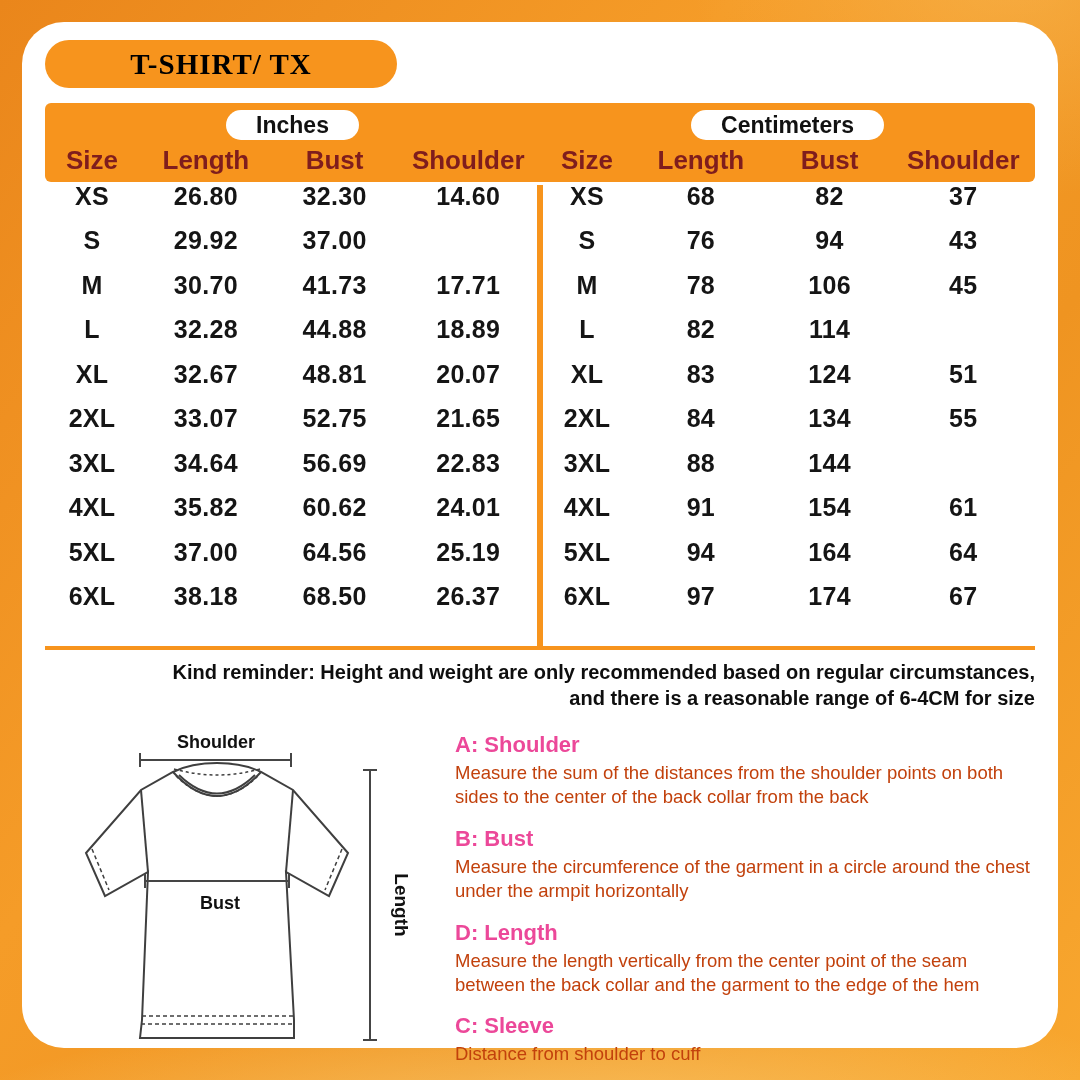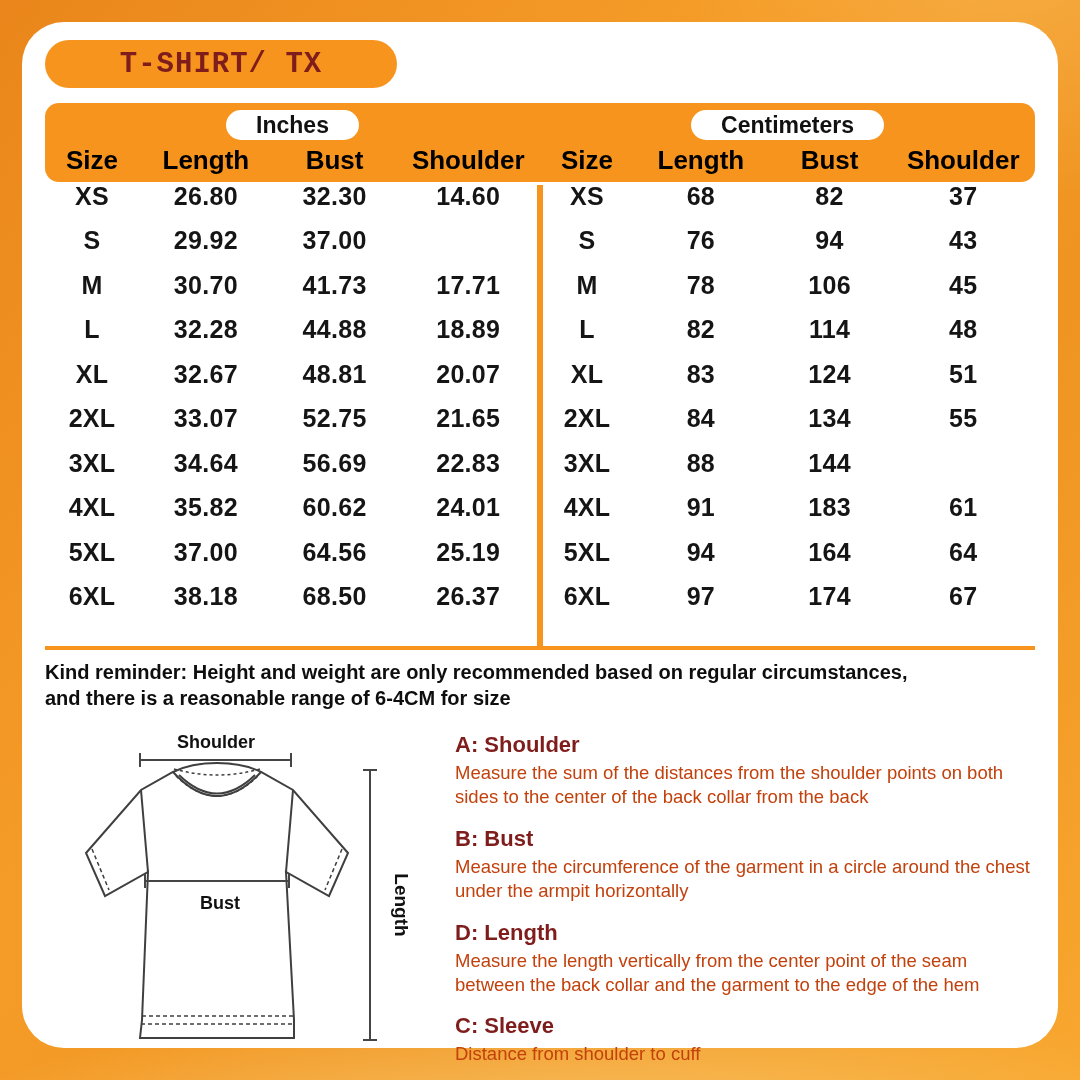--- a/index.html
+++ b/index.html
@@ -15,53 +15,53 @@
   .swoosh2{right:-80px;top:-40px;width:500px;height:260px;
     background:radial-gradient(ellipse at 70% 0%,rgba(255,210,120,.35) 0%,rgba(255,210,120,0) 65%);}
   .card{
     position:absolute;left:22px;top:22px;width:1036px;height:1026px;
     background:#ffffff;border-radius:42px;
   }
   .title-pill{
     position:absolute;left:23px;top:18px;width:352px;height:48px;
     background:#F7941D;border-radius:26px;
     display:flex;align-items:center;justify-content:center;
-    color:#7f1d1d;font-family:Liberation Mono, monospace;
+    color:#000000;font-family:Liberation Serif, serif;
     font-weight:bold;font-size:29px;letter-spacing:1px;
   }
   .header-band{
     position:absolute;left:23px;top:81px;width:990px;height:79px;
-    background:#F7941D;border-radius:14px;display:flex;
+    background:#F7941D;border-radius:6px;display:flex;
   }
   .band-half{width:50%;display:flex;flex-direction:column;align-items:center;}
   .unit-pill{
     margin-top:7px;height:30px;padding:0 30px;background:#ffffff;border-radius:16px;
     display:flex;align-items:center;justify-content:center;
     font-weight:bold;font-size:23px;color:#111;
   }
   .cols{display:grid;grid-template-columns:19% 27% 25% 29%;width:100%;}
   .cols > div{display:flex;align-items:center;justify-content:center;}
-  .col-head{height:40px;font-weight:bold;font-size:26px;color:#000000;}
+  .col-head{height:40px;font-weight:bold;font-size:26px;color:#7f1d1d;}
   .tbody{position:absolute;top:152px;width:495px;}
   .tbody-left{left:23px;}
   .tbody-right{left:518px;}
   .trow{display:grid;grid-template-columns:19% 27% 25% 29%;height:44.5px;}
   .trow > div{display:flex;align-items:center;justify-content:center;
     font-weight:bold;font-size:25px;color:#151515;letter-spacing:.3px;}
   .vdivider{position:absolute;left:515px;top:163px;width:6px;height:463px;background:#F7941D;}
   .hdivider{position:absolute;left:23px;top:624px;width:990px;height:4px;background:#F7941D;}
   .reminder{
-    position:absolute;left:23px;top:637px;width:990px;text-align:left;
+    position:absolute;left:23px;top:637px;width:990px;text-align:right;
     font-weight:bold;font-size:20px;line-height:1.3;color:#0e0e0e;
   }
   .reminder div{white-space:nowrap;}
   .diagram{position:absolute;left:48px;top:698px;}
   .instructions{position:absolute;left:433px;top:710px;width:578px;}
   .instr-block{margin-bottom:16px;}
-  .instr-heading{font-weight:bold;font-size:22px;color:#7f1d1d;margin-bottom:3px;}
+  .instr-heading{font-weight:bold;font-size:22px;color:#ec4899;margin-bottom:3px;}
   .instr-body{font-size:18.5px;line-height:1.32;color:#c2410c;}
 </style>
 </head>
 <body>
 
 <div class="swoosh swoosh2"></div>
 <div class="swoosh swoosh1"></div>
 
 <div class="card">
 
@@ -171,21 +171,20 @@
       <div class="trow">
         <div>M</div>
         <div>78</div>
         <div>106</div>
         <div>45</div>
       </div>
       <div class="trow">
         <div>L</div>
         <div>82</div>
         <div>114</div>
-        <div>48</div>
       </div>
       <div class="trow">
         <div>XL</div>
         <div>83</div>
         <div>124</div>
         <div>51</div>
       </div>
       <div class="trow">
         <div>2XL</div>
         <div>84</div>
@@ -193,21 +192,21 @@
         <div>55</div>
       </div>
       <div class="trow">
         <div>3XL</div>
         <div>88</div>
         <div>144</div>
       </div>
       <div class="trow">
         <div>4XL</div>
         <div>91</div>
-        <div>183</div>
+        <div>154</div>
         <div>61</div>
       </div>
       <div class="trow">
         <div>5XL</div>
         <div>94</div>
         <div>164</div>
         <div>64</div>
       </div>
       <div class="trow">
         <div>6XL</div>

